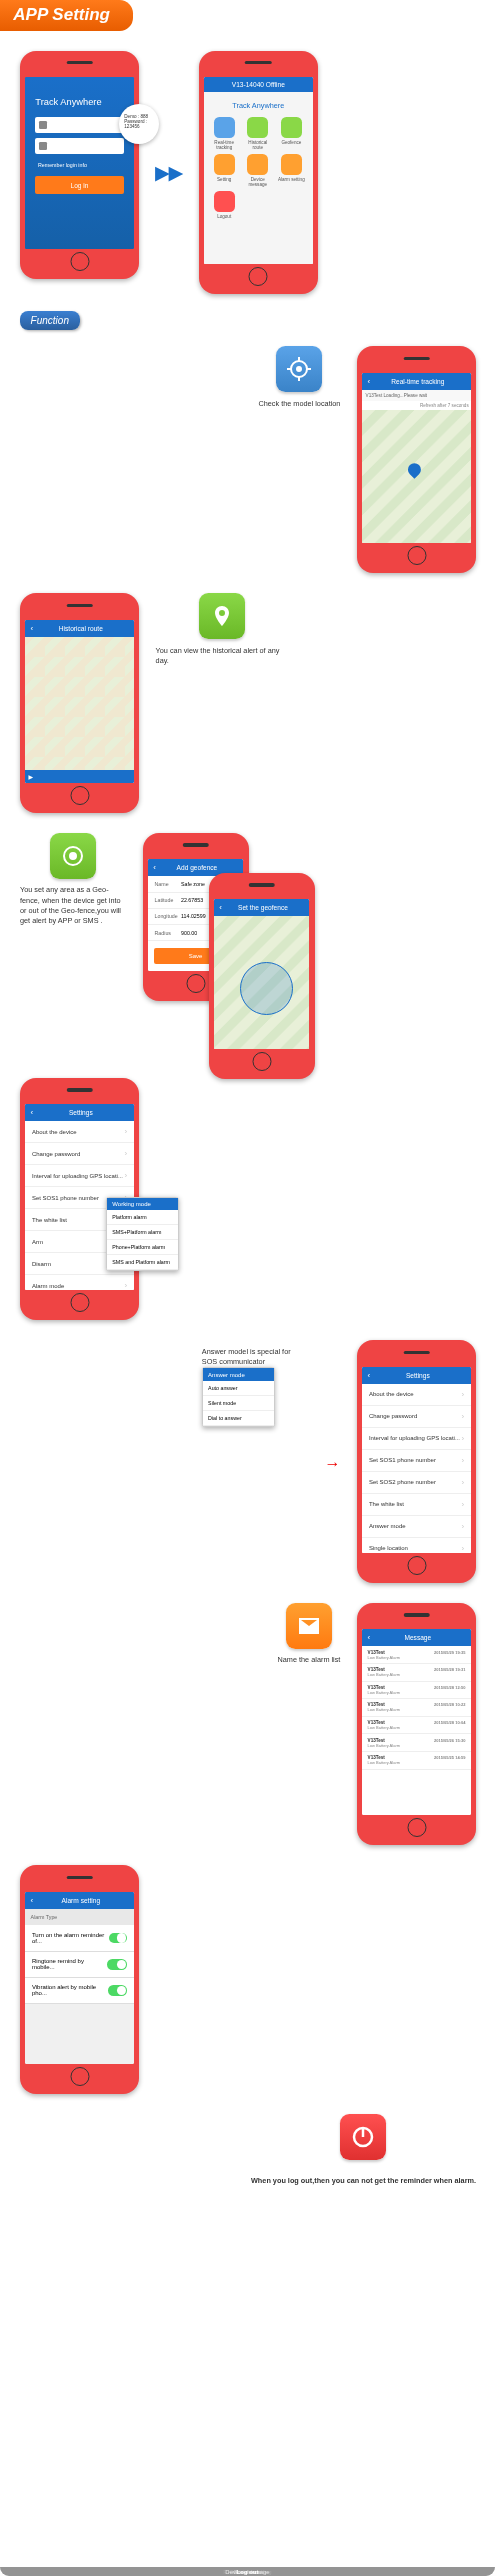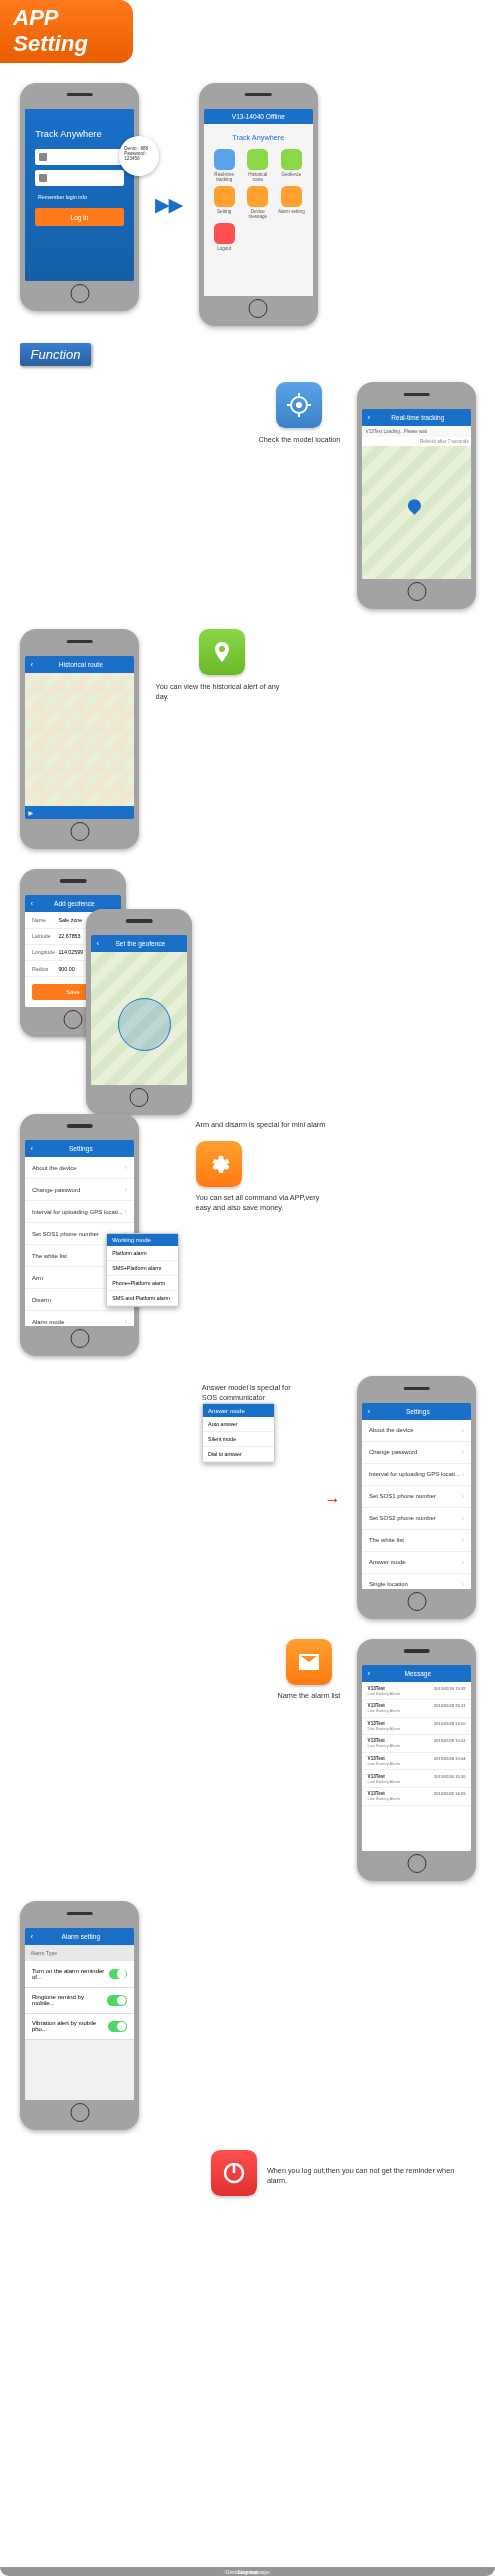--- a/index.html
+++ b/index.html
@@ -1,26 +1,26 @@
 <!DOCTYPE html>
 <html style="font-size:10.6px"><head>
 <meta charset="utf-8">
 <style>
 * { margin: 0; padding: 0; box-sizing: border-box; }
 body { font-family: Arial, sans-serif; background: #fff; width: 496px; }
 .page { width: 496px; }
 
-.header { background: linear-gradient(#ff7a1a, #e85d00); color: #fff; padding: 5.3px 13.3px; font-size: 22px; font-weight: bold; font-style: italic; border-radius: 0 13.3px 13.3px 0; width: 133px; margin-bottom: 10px; }
-
-.function-badge { background: linear-gradient(#3a7fd1, #2a5f9e); color: #fff; padding: 4px 10.6px; font-size: 13px; font-style: italic; border-radius: 2px; display: inline-block; margin: 6.6px 20px; box-shadow: 1.3px 1.3px 2.7px rgba(0,0,0,0.3); }
+.header { background: linear-gradient(#ff7a1a, #e85d00); color: #fff; padding: 5.3px 13.3px; font-size: 17px; font-weight: bold; font-style: italic; border-radius: 0 13.3px 13.3px 0; width: 133px; margin-bottom: 10px; }
+
+.function-badge { background: linear-gradient(#3a7fd1, #2a5f9e); color: #fff; padding: 4px 10.6px; font-size: 10px; font-style: italic; border-radius: 8px; display: inline-block; margin: 6.6px 20px; box-shadow: 1.3px 1.3px 2.7px rgba(0,0,0,0.3); }
 
 .row { display: flex; align-items: flex-start; padding: 10px 20px; gap: 16.6px; }
 .row.right { justify-content: flex-end; }
 
-.phone { width: 119px; background: #a3a3a3; border-radius: 16px; padding: 26.5px 5.3px 30px; position: relative; box-shadow: 0 2px 5.3px rgba(0,0,0,0.3); }
+.phone { width: 119px; background: #ef4444; border-radius: 16px; padding: 26.5px 5.3px 30px; position: relative; box-shadow: 0 2px 5.3px rgba(0,0,0,0.3); }
 .phone::before { content: ''; position: absolute; top: 10.6px; left: 50%; transform: translateX(-50%); width: 26.5px; height: 3.3px; background: #333; border-radius: 2px; }
 .phone::after { content: ''; position: absolute; bottom: 8px; left: 50%; transform: translateX(-50%); width: 17px; height: 17px; border: 1.3px solid #333; border-radius: 50%; }
 .screen { background: #fff; width: 100%; border-radius: 1.3px; overflow: hidden; font-size: 6px; }
 
 .screen-header { background: #1a6fc9; color: #fff; padding: 4px 5.3px; display: flex; align-items: center; justify-content: space-between; font-size: 6.6px; }
 .screen-header .back { font-size: 8px; }
 
 .login-screen { height: 172px; background: linear-gradient(#1a6fc9, #1560a8); padding: 20px 10px; }
 .login-title { color: #fff; font-size: 9.3px; margin-bottom: 10px; }
 .login-field { background: #fff; border-radius: 2px; padding: 4px; margin-bottom: 5.3px; display: flex; align-items: center; gap: 3.3px; }
@@ -208,20 +208,30 @@
             <path d="M12 2C8 2 5 5 5 9c0 5 7 13 7 13s7-8 7-13c0-4-3-7-7-7zm0 10a3 3 0 110-6 3 3 0 010 6z"></path>
           </svg>
       <div class="feature-label" style="position:absolute;bottom:0;left:0;right:0;">Historical route</div>
     </div>
     <div class="feature-text">You can view the historical alert of any day.</div>
   </div>
 </div>
 
 
 <div class="row">
+  <div class="feature-col" style="max-width:106px;">
+    <div class="feature-icon bg-green">
+      <svg width="24" height="24" viewBox="0 0 24 24" fill="none" stroke="#fff" stroke-width="2">
+            <circle cx="12" cy="12" r="9"></circle>
+            <circle cx="12" cy="12" r="3" fill="#fff"></circle>
+          </svg>
+      <div class="feature-label" style="position:absolute;bottom:0;left:0;right:0;">Geo-fence</div>
+    </div>
+    <div class="feature-text">You set any area as a Geo-fence, when the device get into or out of the Geo-fence,you will get alert by APP or SMS .</div>
+  </div>
   <div class="phone-offset" style="width:199px;height:225px;">
     <div class="phone" style="width:106px;">
       <div class="screen">
         <div class="screen-header">
               <span class="back">‹</span>
               <span>Add geofence</span>
               <span></span>
             </div>
         <div class="geo-form">
           <div class="geo-row">
@@ -282,32 +292,20 @@
     <div class="popup" style="top:119px;right:-40px;">
       <div class="popup-header">Working mode</div>
       <div id="popup1-items">
             <div class="popup-item">Platform alarm</div>
             <div class="popup-item">SMS+Platform alarm</div>
             <div class="popup-item">Phone+Platform alarm</div>
             <div class="popup-item">SMS and Platform alarm</div>
           </div>
     </div>
   </div>
-  <div style="flex:1;padding-left:40px;">
-    <div class="feature-text" style="margin-bottom:10px;">Arm and disarm is special for mini alarm</div>
-    <div class="feature-col" style="align-items:flex-start;">
-      <div class="feature-icon bg-orange">
-        <svg width="24" height="24" viewBox="0 0 24 24" fill="#fff">
-              <path d="M12 8a4 4 0 100 8 4 4 0 000-8zm8.5 4l2-1.5-2-3.5-2.4.9a7 7 0 00-1.6-1l-.5-2.9h-4l-.5 2.9a7 7 0 00-1.6 1l-2.4-.9-2 3.5 2 1.5v1l-2 1.5 2 3.5 2.4-.9a7 7 0 001.6 1l.5 2.9h4l.5-2.9a7 7 0 001.6-1l2.4.9 2-3.5-2-1.5z"></path>
-            </svg>
-        <div class="feature-label" style="position:absolute;bottom:0;left:0;right:0;">Setting</div>
-      </div>
-      <div class="feature-text">You can set all command via APP,very easy and also save money.</div>
-    </div>
-  </div>
 </div>
 
 
 <div class="row right">
   <div style="position:relative;width:106px;">
     <div class="feature-text" style="margin-bottom:0;">Answer model is special for SOS communicator</div>
     <div class="popup" style="position:relative;top:0;right:0;">
       <div class="popup-header">Answer mode</div>
       <div id="popup2-items">
             <div class="popup-item">Auto answer</div>
@@ -413,21 +411,21 @@
               <span>Vibration alert by mobile pho...</span>
               <span class="toggle"></span>
             </div>
           </div>
     </div>
   </div>
 </div>
 
 
 <div class="row right">
-  <div class="feature-col" style="flex-direction:row;align-items:center;gap:10px;max-width:265px;">
+  <div class="feature-col" style="flex-direction:column;align-items:center;gap:10px;max-width:265px;font-weight:bold;">
     <div class="feature-icon bg-red">
       <svg width="24" height="24" viewBox="0 0 24 24" fill="none" stroke="#fff" stroke-width="2.5">
             <circle cx="12" cy="12" r="9"></circle>
             <line x1="12" y1="3" x2="12" y2="12"></line>
           </svg>
       <div class="feature-label" style="position:absolute;bottom:0;left:0;right:0;">Log out</div>
     </div>
     <div class="feature-text">When you log out,then you can not get the reminder when alarm.</div>
   </div>
 </div>

